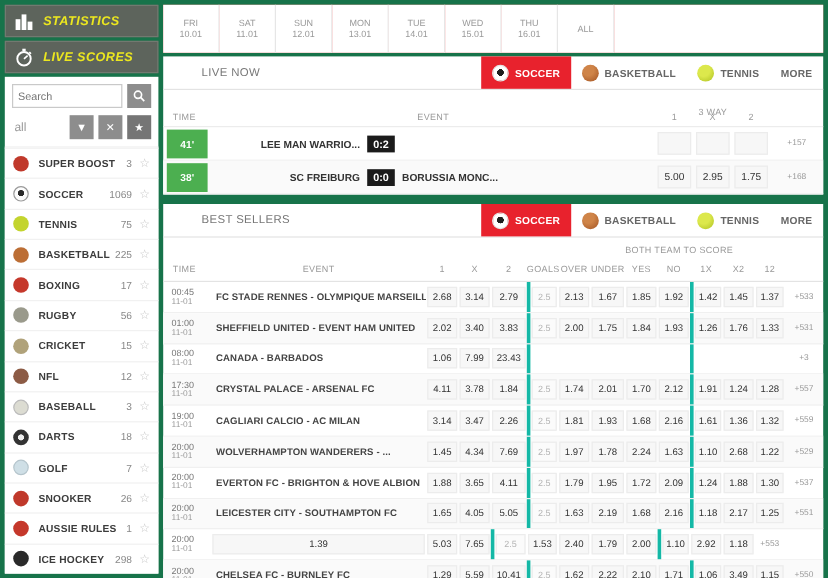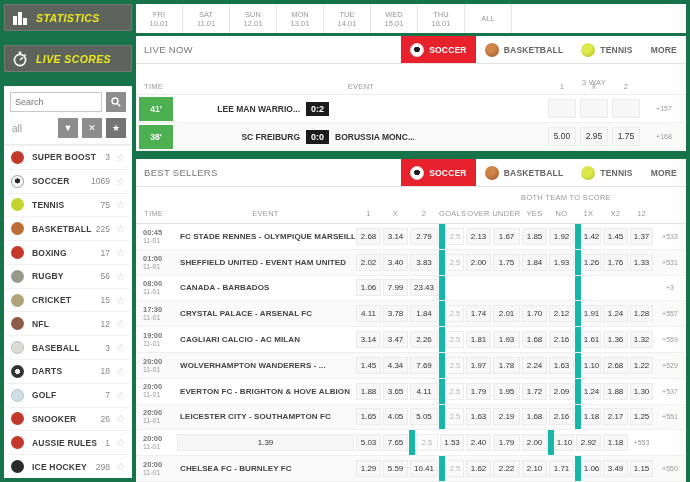--- a/index.html
+++ b/index.html
@@ -5,21 +5,21 @@
   * { box-sizing: border-box; margin: 0; padding: 0; }
   html,body { width:690px; height:482px; }
   body {
     background:#17734a;
     font-family:"Liberation Sans", sans-serif;
     position:relative;
     overflow:hidden;
   }
   
   .sidebar { position:absolute; left:4px; top:4px; width:128px; bottom:4px; display:flex; flex-direction:column; }
-  .sbtn { height:27px; flex:0 0 27px; background:#5d645c; border:1px solid #727970; display:flex; align-items:center; gap:8px; padding:0 7px; margin-bottom:14px; cursor:pointer; }
+  .sbtn { height:27px; flex:0 0 27px; background:#5d645c; border:1px solid #727970; display:flex; align-items:center; gap:8px; padding:0 7px; margin-bottom:3px; cursor:pointer; }
   .sbtn .lbl { color:#ece71f; font-style:italic; font-weight:bold; font-size:10.5px; letter-spacing:.4px; }
   .spanel { background:#fff; flex:1; display:flex; flex-direction:column; min-height:0; }
   .srow { display:flex; align-items:center; gap:4px; padding:6px 6px 2px 6px; }
   .frow { display:flex; align-items:center; gap:4px; padding:4px 6px 6px 6px; border-bottom:1px solid #eee; }
   .sinput { flex:1; height:20px; border:1px solid #c9c9c9; font-size:9px; padding:0 4px; color:#444; font-family:"Liberation Sans",sans-serif; min-width:0; }
   .sqbtn { width:20px; height:20px; flex:0 0 20px; background:#8d8d8d; color:#fff; display:flex; align-items:center; justify-content:center; font-size:9px; cursor:pointer; }
   .sqbtn.dark { background:#757575; }
   .fval { flex:1; font-size:10px; color:#999; padding-left:2px; }
   .sport-list { flex:1; display:flex; flex-direction:column; min-height:0; }
   .sport-row { flex:1; display:flex; align-items:center; padding:0 7px; border-top:1px solid #f1f1f1; cursor:pointer; background:#fff; }
@@ -36,29 +36,29 @@
   .darts-icon { background:radial-gradient(circle, #eee 25%, #333 30%); }
   .golf-icon { background:#cfdfe6; border:1px solid #b5c5cc; }
   .snooker-icon { background:#c0392b; }
   .aussie-rules-icon { background:#c5382b; }
   .ice-hockey-icon { background:#2a2a2a; }
   .sname { flex:1; font-size:8.5px; font-weight:bold; color:#3c3c3c; letter-spacing:.2px; white-space:nowrap; overflow:hidden; }
   .scount { font-size:8.5px; color:#888; margin-right:6px; }
   .sstar { color:#c8c8c8; font-size:10px; cursor:pointer; }
   
   .main { position:absolute; left:136px; top:4px; right:4px; bottom:4px; }
-  .datebar { height:29px; background:#ef4444; display:flex; }
+  .datebar { height:40px; background:#ef4444; display:flex; }
   .dtab { width:47px; flex:0 0 47px; border-right:1px solid #e6e6e6; display:flex; flex-direction:column; align-items:center; justify-content:center; line-height:1.2; cursor:pointer; background:#fff; }
   .dtab .dd, .dtab .dt { font-size:7.5px; color:#999; }
   .datebar-fill { flex:1; background:#fff; }
   .panel { background:#fff; }
   .panel.live { margin-top:3px; }
   .panel.bs { margin-top:8px; }
   .phead { height:28px; border-bottom:1px solid #e3e3e3; display:flex; align-items:stretch; }
-  .ptitle { font-size:9.5px; color:#777; padding-left:8px; letter-spacing:.3px; flex:1; display:flex; align-items:center; }
+  .ptitle { font-size:9.5px; color:#777; padding-left:8px; letter-spacing:.3px; flex:1; display:flex; align-items:center;margin-left:24px; }
   .tabs { display:flex; align-items:stretch; }
   .tab { display:flex; align-items:center; gap:5px; padding:0 9px; font-size:8.5px; font-weight:bold; color:#666; cursor:pointer; letter-spacing:.2px; }
   .tab-active { background:#e8222d; color:#fff; }
   .ball { width:14px; height:14px; border-radius:50%; flex:0 0 14px; }
   .soccer-ball-icon { background:radial-gradient(circle at 50% 45%, #1e1e1e 30%, #fff 33%); border:1px solid #e5e5e5; }
   .basketball-ball-icon { background:radial-gradient(circle at 38% 32%, #cf8448 35%, #a85a28 90%); }
   .tennis-ball-icon { background:radial-gradient(circle at 38% 32%, #dce84c 40%, #b4c628 90%); }
   
   .lsub { display:grid; grid-template-columns:40px 1fr 32px 32px 32px 44px; grid-template-rows:14px 14px; align-items:center; border-bottom:1px solid #ececec; padding:1px 0; }
   .h { font-size:7.5px; color:#999; text-align:center; letter-spacing:.3px; }
@@ -75,26 +75,26 @@
   .home { width:118px; flex:0 0 118px; text-align:right; white-space:nowrap; overflow:hidden; }
   .score { background:#1b1b1b; color:#fff; padding:2px 5px; font-size:9px; font-weight:bold; }
   .away { flex:1; white-space:nowrap; overflow:hidden; }
   .obox { display:block; margin:0 2px; background:#f7f7f7; border:1px solid #ececec; text-align:center; font-size:8.5px; color:#333; height:19px; line-height:17px; }
   .more { font-size:7px; color:#999; text-align:center; cursor:pointer; }
   
   .bshead { display:grid; grid-template-columns:40px 1fr 27px 27px 30px 26px 27px 29px 27px 27px 27px 27px 25px 32px; grid-template-rows:16px 16px; align-items:center; border-bottom:1px solid #e3e3e3; padding:2px 0; }
   .bsrow { display:grid; grid-template-columns:40px 1fr 27px 27px 30px 26px 27px 29px 27px 27px 27px 27px 25px 32px; height:25.8px; align-items:center; border-bottom:1px solid #f0f0f0; cursor:pointer; }
   .bsrow:nth-child(even) { background:#fafafa; }
   .bstime { padding-left:7px; line-height:1.2; }
-  .bstime .t { font-size:7.5px; color:#777;font-weight:bold; }
+  .bstime .t { font-size:7.5px; color:#777; }
   .bstime .d { font-size:7px; color:#999; }
   .bsev { font-size:8px; font-weight:bold; color:#444; padding-left:4px; white-space:nowrap; overflow:hidden; letter-spacing:.1px; }
   .bsrow .obox { margin:0 1px; height:17px; line-height:15px; font-size:8px; }
   .obox.gval { color:#b5b5b5; font-size:7.5px; background:#fbfbfb; }
-  .bcell.sep, .h.sep { border-left:6px solid #14b8a6; height:100%; display:flex; align-items:center; justify-content:center; }
+  .bcell.sep, .h.sep { border-left:3px solid #14b8a6; height:100%; display:flex; align-items:center; justify-content:center; }
   .bcell { height:100%; display:flex; flex-direction:column; justify-content:center; }
   .bcell .obox { width:calc(100% - 2px); }
   svg { display:block; }
 </style>
 </head>
 <body>
 
 <div class="sidebar">
   <div class="sbtn">
     <span>

